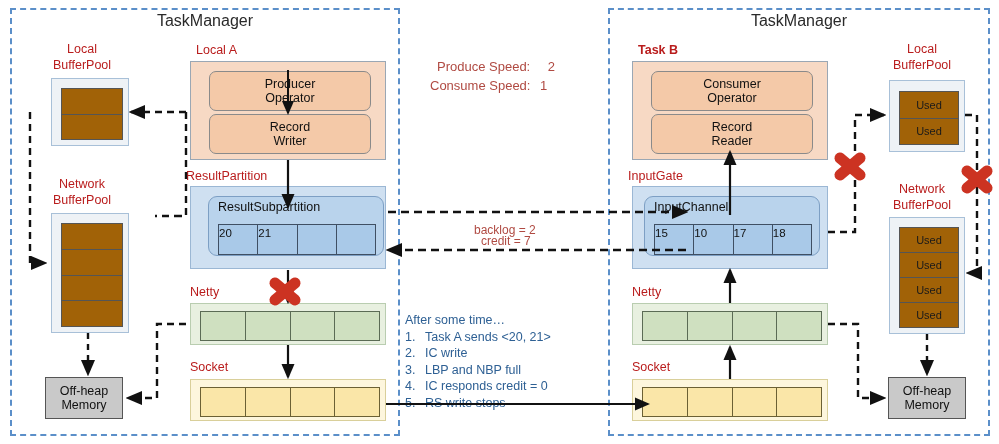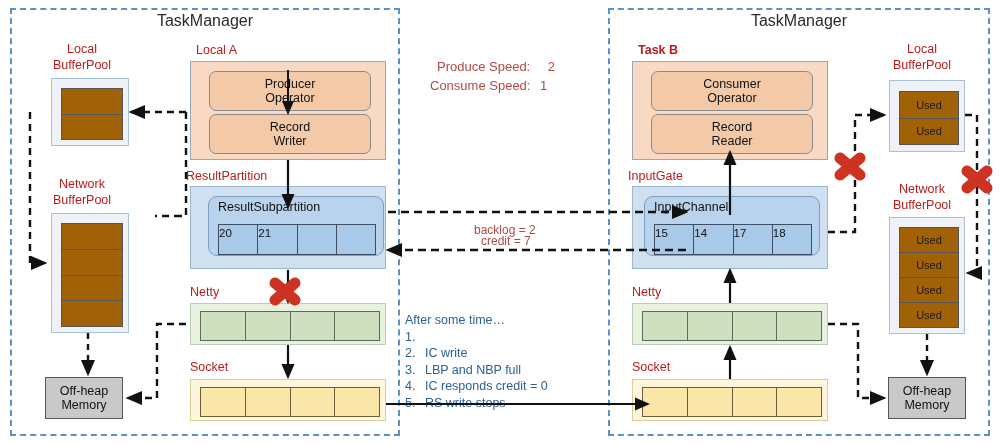--- a/index.html
+++ b/index.html
@@ -148,20 +148,21 @@
     <span style="display:inline-block;width:6px;"></span><span>1</span>
   </div>
 
   <div class="abs flowlabel" style="left:474px;top:194px;margin-top:29px;">backlog = 2</div>
   <div class="abs flowlabel" style="left:481px;top:234px;">credit = 7</div>
 
   <div class="abs steps" style="left:405px;top:268px;width:222px;margin-top:44px;">
     <div>After some time…</div>
     <div class="row">
       <span class="num">1.</span>
+      <span>Task A sends &lt;20, 21&gt;</span>
     </div>
     <div class="row">
       <span class="num">2.</span>
       <span>IC write</span>
     </div>
     <div class="row">
       <span class="num">3.</span>
       <span>LBP and NBP full</span>
     </div>
     <div class="row">
@@ -188,21 +189,21 @@
       <span>Reader</span>
     </div>
   </div>
 
   <div class="abs lbl" style="left:628px;top:169px;">InputGate</div>
   <div class="abs rp-outer" style="left:632px;top:186px;width:196px;height:83px;">
     <div class="rp-inner" style="position:absolute;left:11px;top:9px;width:174px;height:58px;">
       <div class="rp-inner-title">InputChannel</div>
       <div class="buf-row" style="position:absolute;left:9px;top:27px;width:156px;">
         <div class="buf-cell">15</div>
-        <div class="buf-cell">14</div>
+        <div class="buf-cell">10</div>
         <div class="buf-cell">17</div>
         <div class="buf-cell">18</div>
       </div>
     </div>
   </div>
 
   <div class="abs lbl" style="left:632px;top:285px;">Netty</div>
   <div class="abs netty-outer" style="left:632px;top:303px;width:196px;height:42px;">
     <div class="netty-row" style="position:absolute;left:9px;top:7px;width:178px;height:28px;">
       <div class="netty-cell"></div>

